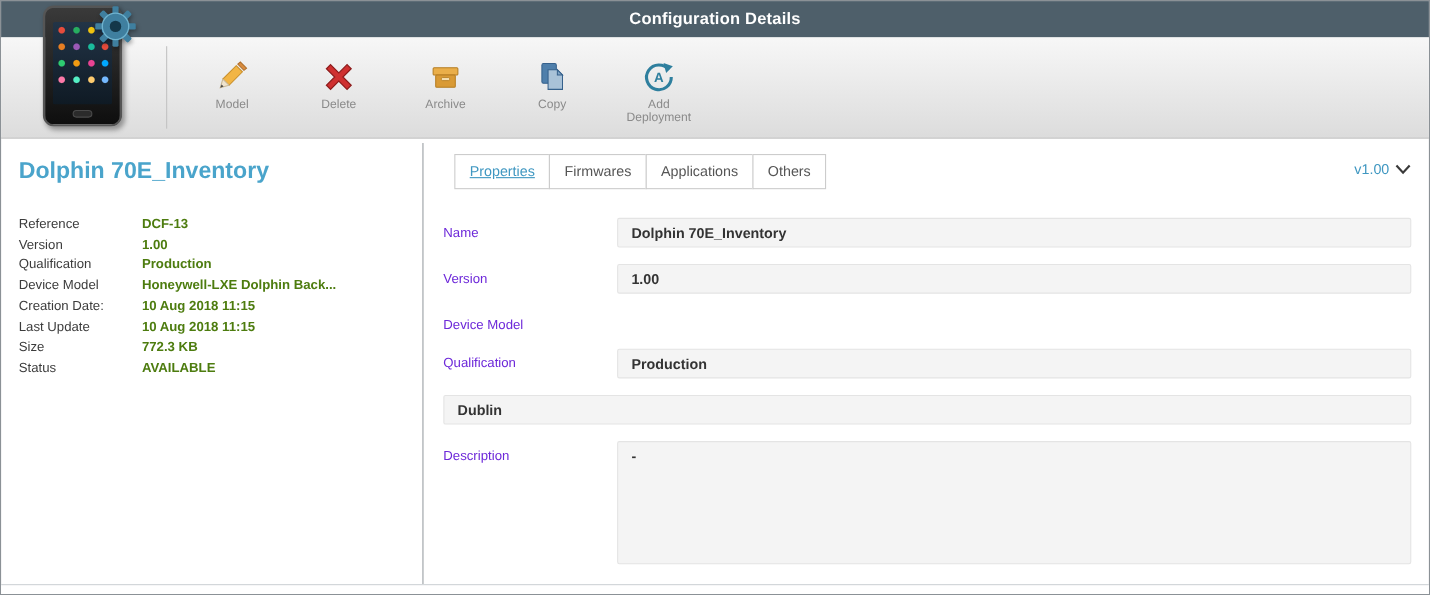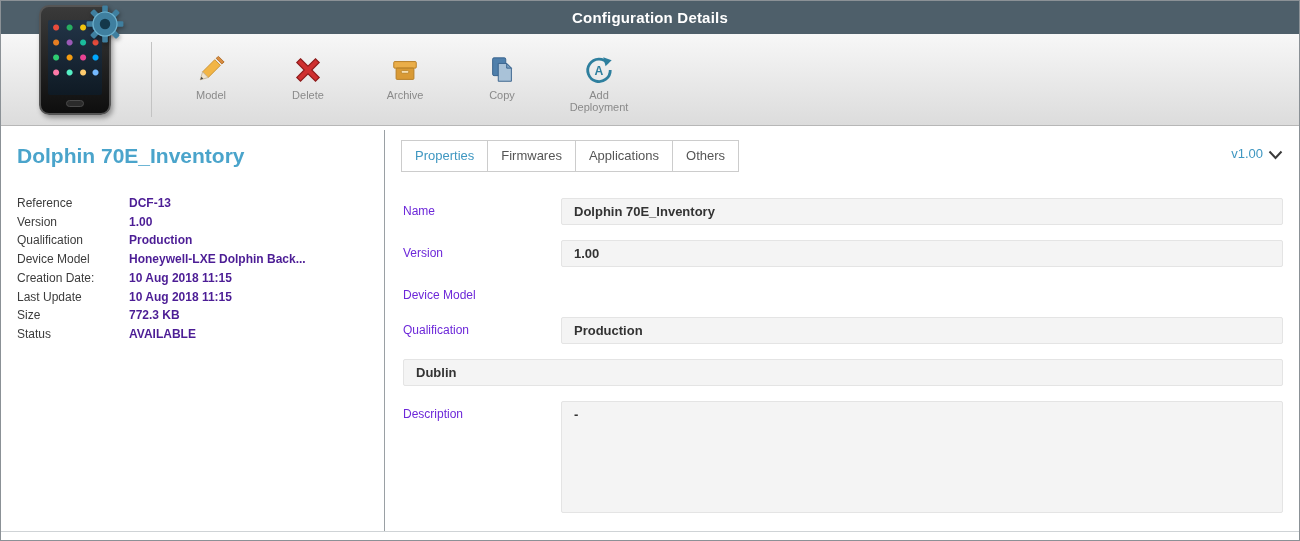--- a/index.html
+++ b/index.html
@@ -41,28 +41,28 @@
         linear-gradient(#223447,#0f1a24); }
   .phone-home { position:absolute; left:50%; bottom:6px; transform:translateX(-50%); width:18px; height:7px; border-radius:4px; background:#2b2b2b; border:1px solid #4a4a4a; }
   .gear-overlay { position:absolute; right:-14px; top:-1px; width:40px; height:40px; filter:drop-shadow(1px 2px 2px rgba(0,0,0,.35)); }
 
   
   .content { display:flex; height:512px; }
   .left-panel { width:383px; padding:18px 14px 0 16px; }
   .panel-title { color:#4aa4cb; font-size:21px; font-weight:bold; margin-bottom:26px; }
   .kv-row { display:flex; font-size:12px; line-height:18.7px; color:#3c3c3c; }
   .kv-row .k { width:112px; flex:none; }
-  .kv-row .v { font-weight:bold; color:#4c1d95; }
+  .kv-row .v { font-weight:bold; color:#4d7c0f; }
   .v-divider { width:1px; background:#9aa0a4; margin-top:4px; }
 
   .right-panel { flex:1; padding:14px 16px 0 16px; }
   .tabs-row { display:flex; align-items:flex-start; justify-content:space-between; }
   .tabs { display:flex; }
   .tab { border:1px solid #ccc; background:#fff; padding:7px 13px 8px; font-size:13px; color:#555; cursor:pointer; margin-left:-1px; }
-  .tab:first-child { margin-left:0; }
+  .tab:first-child { margin-left:12px;text-decoration:underline; }
   .tab.active { color:#3f97c1; }
   .version-selector { display:flex; align-items:flex-start; gap:5px; margin-top:6px; cursor:pointer; }
   .version-selector .vtext { color:#3f97c1; font-size:13px; }
 
   .form { margin-top:26px; padding-left:2px; }
   .form-row { display:flex; margin-bottom:15px; }
   .form-label { width:158px; flex:none; font-size:12px; color:#6d28d9; padding-top:6px; }
   .form-value { flex:1; background:#f4f4f4; border:1px solid #e4e4e4; border-radius:2px; min-height:27px; line-height:25px; font-size:13px; font-weight:bold; color:#333; padding:0 12px; }
   .form-value.tall { min-height:112px; line-height:24px; padding-top:1px; }
 

